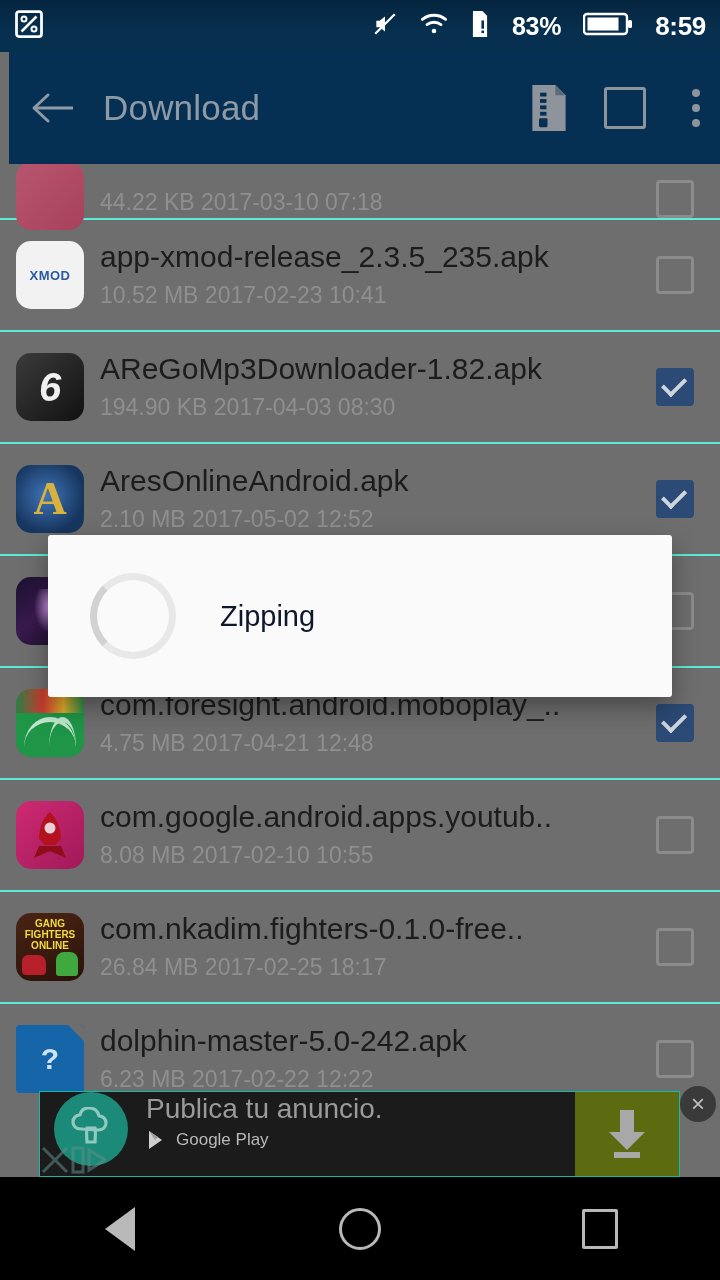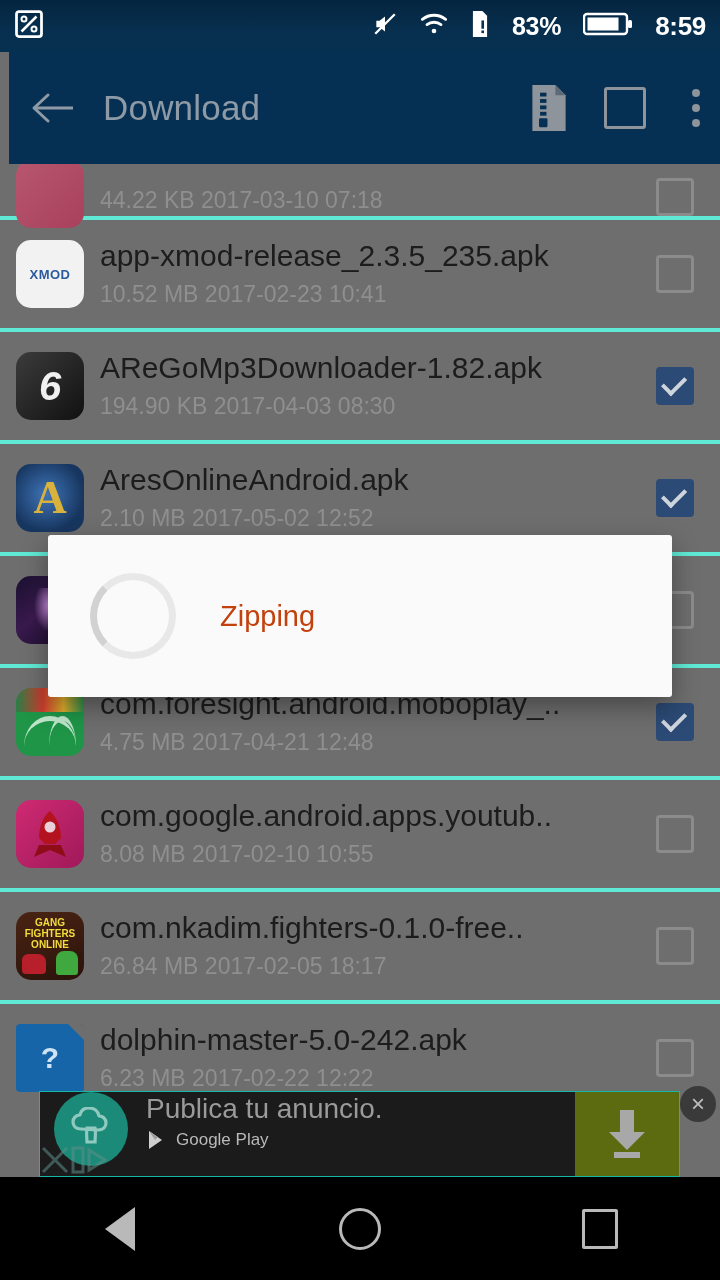--- a/index.html
+++ b/index.html
@@ -41,21 +41,21 @@
   .sq{ width:42px; height:42px; border:3px solid #8d949b; border-radius:3px; }
 
   
   .list{
     position:absolute; top:164px; left:0; width:720px; height:934px;
     background:#6e6e6e; overflow:hidden; z-index:10;
   }
   .row{
     position:relative; height:112px; width:720px;
     display:flex; align-items:center;
-    border-bottom:4px solid #5eead4;
+    border-bottom:2px solid #5eead4;
   }
   .row.partial-top{ height:56px; align-items:flex-end; }
   .row .ico-wrap{
     width:100px; min-width:100px; height:112px;
     display:flex; align-items:center; justify-content:center;
   }
   .row.partial-top .ico-wrap{ height:56px; align-items:flex-start; }
   .ico{
     width:68px; height:68px; border-radius:15px; position:relative; overflow:hidden;
     background:#ddd; flex:none;
@@ -120,21 +120,21 @@
   .dialog{
     position:absolute; left:48px; top:535px; width:624px; height:162px;
     background:#fafafa; border-radius:3px; z-index:30;
     box-shadow:0 10px 26px rgba(0,0,0,.35);
     display:flex; align-items:center;
   }
   .spinner{
     width:86px; height:86px; margin-left:42px; border-radius:50%;
     border:7px solid #e8e8e8; border-left-color:#d2d2d2; position:relative; flex:none;
   }
-  .dlg-msg{ margin-left:44px; font-size:29px; color:#c2410c; }
+  .dlg-msg{ margin-left:44px; font-size:29px; color:#0f172a; }
 
   
   .ad{
     position:absolute; left:39px; top:1091px; width:641px; height:86px;
     background:#1b1b1b; z-index:34; display:flex; align-items:flex-start;
     border:1px solid #14b8a6;
   }
   .ad-logo{
     width:74px; height:74px; min-width:74px; margin-left:14px; border-radius:50%;
     background:#1c8a78; display:flex; align-items:center; justify-content:center; position:relative;
@@ -362,21 +362,21 @@
     <div class="row">
       <div class="ico-wrap">
         <div class="ico ic-gang">
           <span class="g-txt">GANG FIGHTERS ONLINE</span>
           <i class="g-red"></i>
             <i class="g-grn"></i>
         </div>
       </div>
       <div class="txt">
         <div class="fname">com.nkadim.fighters-0.1.0-free..</div>
-        <div class="fmeta">26.84 MB 2017-02-05 18:17</div>
+        <div class="fmeta">26.84 MB 2017-02-25 18:17</div>
       </div>
       <div class="cb-wrap">
         <div class="cb"></div>
       </div>
     </div>
 
     <div class="row">
       <div class="ico-wrap">
         <div class="ico ic-doc">
           <span>?</span>

